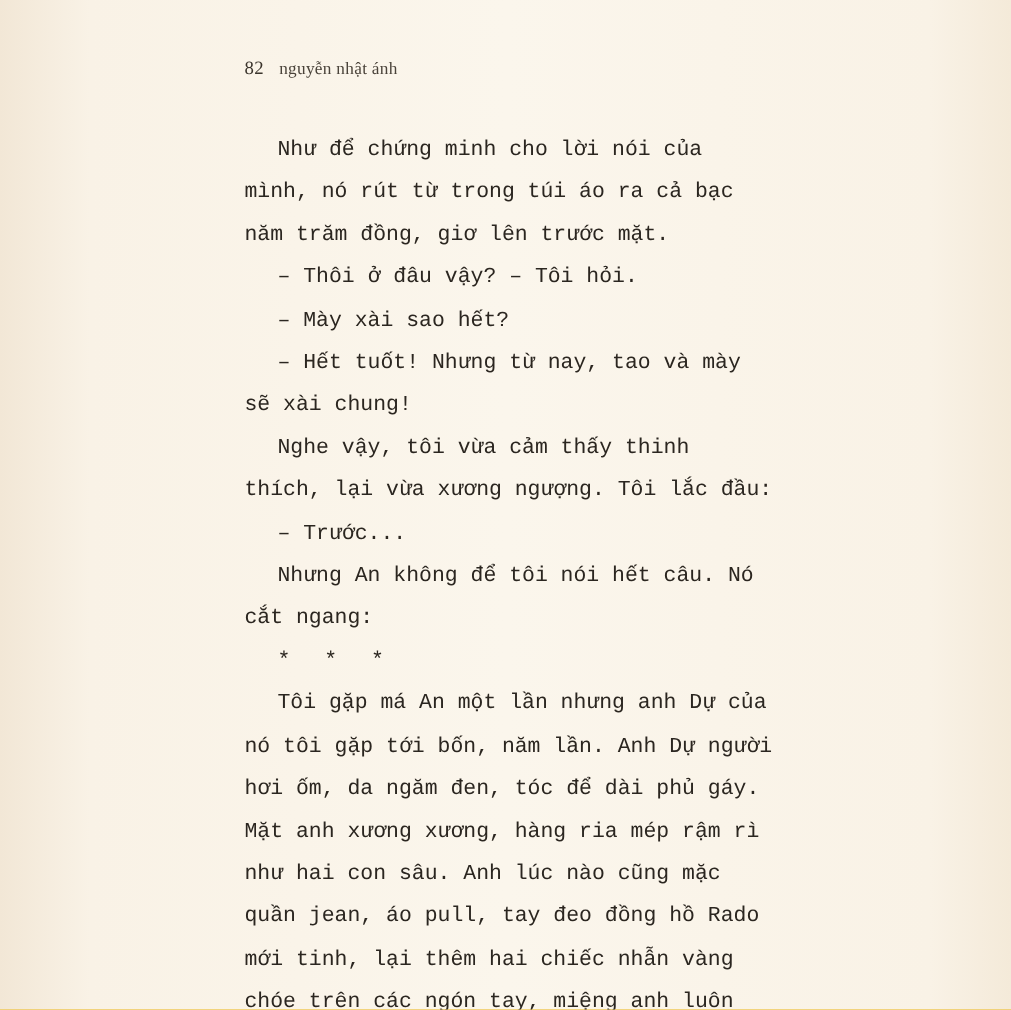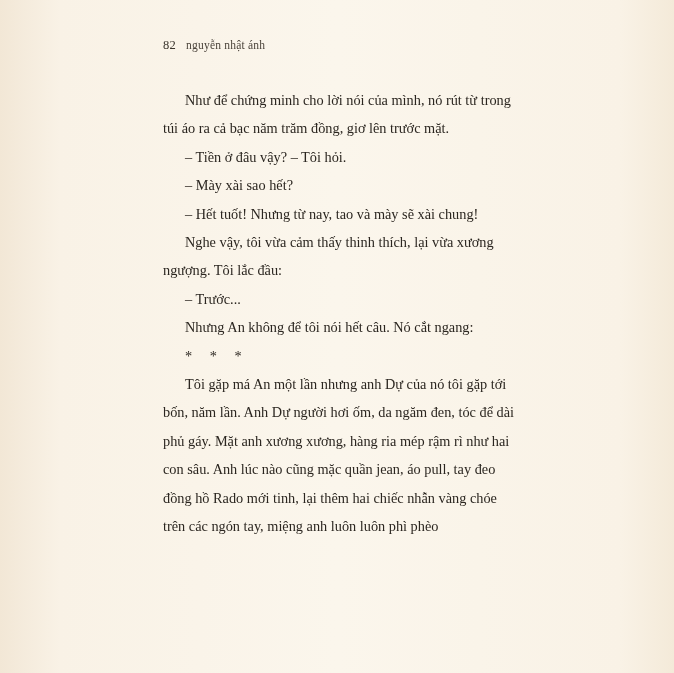--- a/index.html
+++ b/index.html
@@ -62,21 +62,21 @@
     left: 163px;
     width: 352px;
   }
   p.para {
     margin: 0 0 0.0px 0;
     font-size: 14.3px;
     line-height: 28.4px;
     color: #2b2620;
     text-align: left;
     text-indent: 22px;
-    font-family: Liberation Serif, serif;
+    font-family: Liberation Mono, monospace;
     hyphens: none;
   }
   p.dialogue {
     text-indent: 22px;
   }
   .sep {
     margin: 12px 0 10px 0;
     text-align: center;
     font-size: 13px;
     letter-spacing: 7px;
@@ -91,21 +91,21 @@
 <div id="page">
   <div id="sheet">
 
     <div class="header">
       <span class="folio">82</span>
       <span class="running-head">nguyễn nhật ánh</span>
     </div>
 
     <div class="textblock">
       <p class="para">Như để chứng minh cho lời nói của mình, nó rút từ trong túi áo ra cả bạc năm trăm đồng, giơ lên trước mặt.</p>
-      <p class="para dialogue">– Tiền ở đâu vậy? – Tôi hỏi.</p>
+      <p class="para dialogue">– Thôi ở đâu vậy? – Tôi hỏi.</p>
       <p class="para dialogue">– Mày xài sao hết?</p>
       <p class="para dialogue">– Hết tuốt! Nhưng từ nay, tao và mày sẽ xài chung!</p>
       <p class="para">Nghe vậy, tôi vừa cảm thấy thinh thích, lại vừa xương ngượng. Tôi lắc đầu:</p>
       <p class="para dialogue">– Trước...</p>
       <p class="para">Nhưng An không để tôi nói hết câu. Nó cắt ngang:</p>
 
       <p class="para sep">* * *</p>
 
       <p class="para">Tôi gặp má An một lần nhưng anh Dự của nó tôi gặp tới bốn, năm lần. Anh Dự người hơi ốm, da ngăm đen, tóc để dài phủ gáy. Mặt anh xương xương, hàng ria mép rậm rì như hai con sâu. Anh lúc nào cũng mặc quần jean, áo pull, tay đeo đồng hồ Rado mới tinh, lại thêm hai chiếc nhẫn vàng chóe trên các ngón tay, miệng anh luôn luôn phì phèo</p>
     </div>

